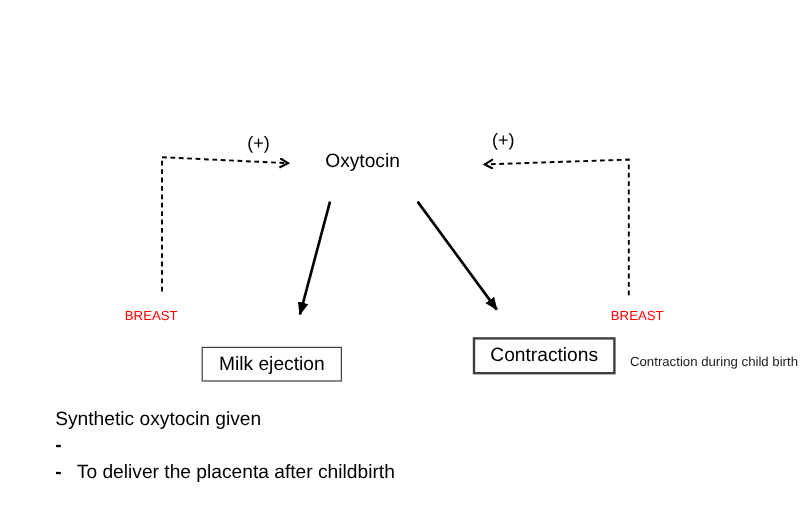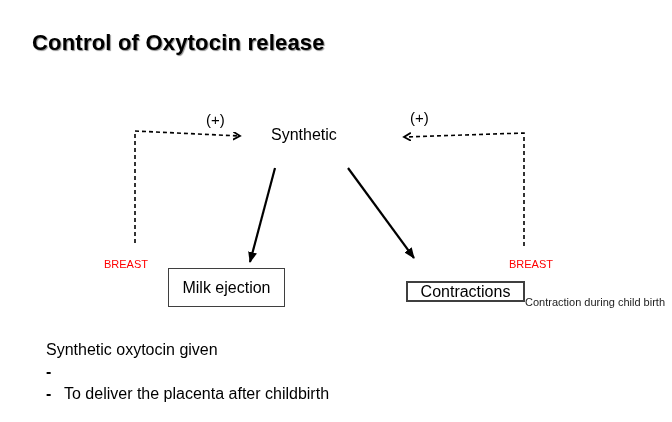--- a/index.html
+++ b/index.html
@@ -35,22 +35,22 @@
 
   .organ-label{font-size:11px;color:var(--organ-label);}
   .organ-breast{left:104px;top:258px;}
   .organ-uterus{left:509px;top:258px;}
 
   .effect-box{
     position:absolute;
     display:flex;align-items:center;justify-content:center;
     background:#fff;font-size:16px;
   }
-  .box-milk{left:168px;top:268px;width:117px;height:39px;border:1px solid var(--box-border);}
-  .box-contractions{left:406px;top:281px;width:119px;height:21px;border:2px solid var(--box-border);}
+  .box-milk{left:168px;top:289px;width:117px;height:29px;border:1px solid var(--box-border);}
+  .box-contractions{left:394px;top:281px;width:119px;height:31px;border:2px solid var(--box-border);}
 
   .contraction-note{left:525px;top:296px;font-size:11px;color:#1c1c1c;}
 
   .footer{position:absolute;left:46px;top:339px;font-size:16px;line-height:22px;}
   .bullet-row{display:flex;}
   .bullet-marker{width:18px;font-weight:bold;}
 </style>
 </head>
 <body>
 
@@ -68,25 +68,24 @@
 
     <polyline points="135,243 135,131 240,136" fill="none" stroke="#000" stroke-width="1.6" stroke-dasharray="4,3" marker-end="url(#chev)"></polyline>
 
     <polyline points="524,246 524,133 404,137" fill="none" stroke="#000" stroke-width="1.6" stroke-dasharray="4,3" marker-end="url(#chev)"></polyline>
 
     <line x1="275" y1="168" x2="250" y2="262" stroke="#000" stroke-width="2.2" marker-end="url(#tri)"></line>
 
     <line x1="348" y1="168" x2="414" y2="258" stroke="#000" stroke-width="2.2" marker-end="url(#tri)"></line>
   </svg>
 
-  <div class="abs slide-title">Control of Oxytocin release</div>
 
   <div class="abs plus-sign plus-left">(+)</div>
 
-  <div class="abs hormone-label">Synthetic</div>
+  <div class="abs hormone-label">Oxytocin</div>
 
   <div class="abs plus-sign plus-right">(+)</div>
 
 
   <div class="abs organ-label organ-breast">BREAST</div>
 
   <div class="abs organ-label organ-uterus">BREAST</div>
 
   <div class="effect-box box-milk">
     <span>Milk ejection</span>

